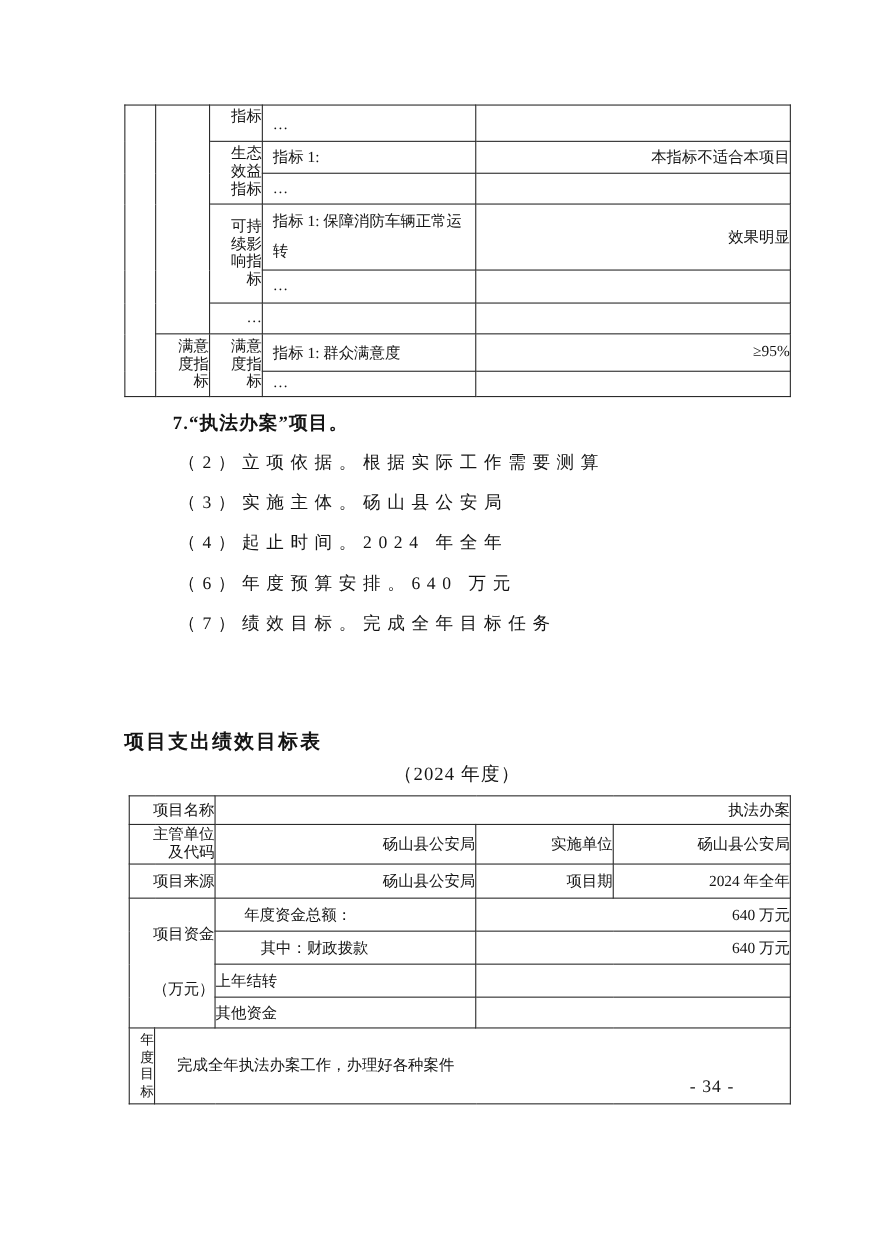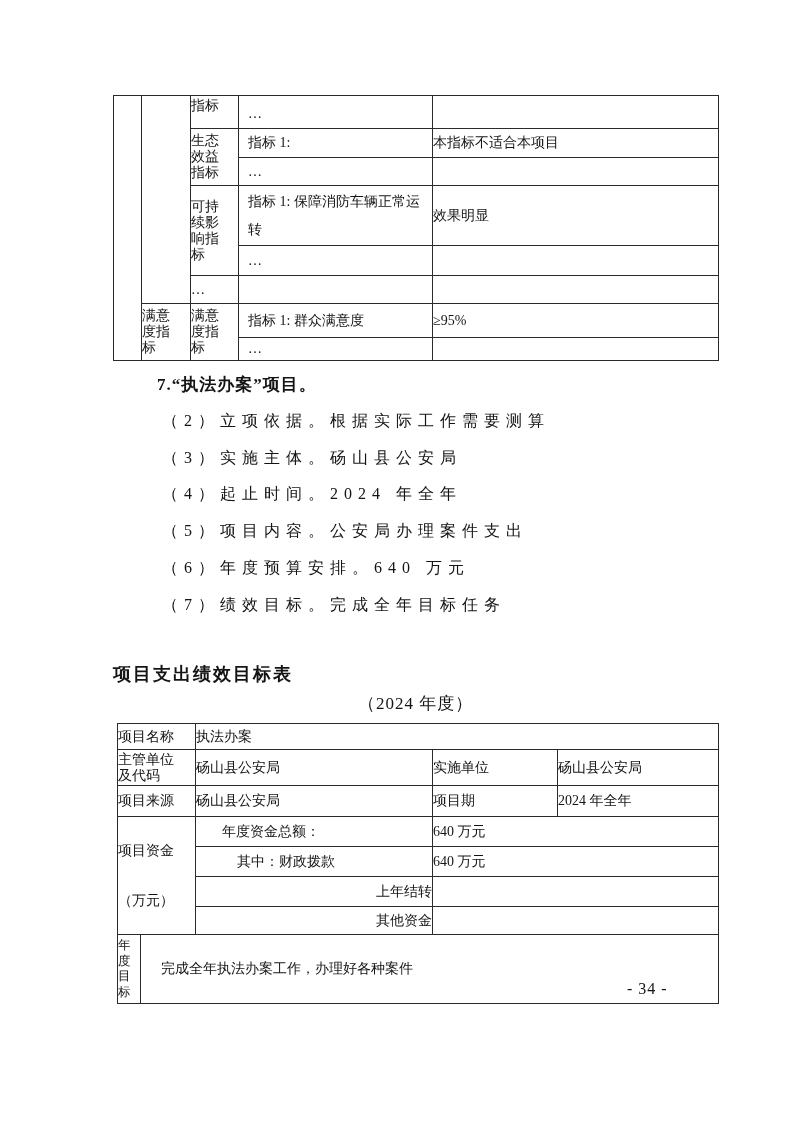--- a/index.html
+++ b/index.html
@@ -8,21 +8,21 @@
     width:793px; height:1122px; position:relative;
     font-family:"Liberation Serif","DejaVu Serif",serif;
     color:#141414;
   }
   .page { position:absolute; inset:0; background:#ffffff; }
 
   table { border-collapse:collapse; table-layout:fixed; position:absolute; }
   td {
     border:1px solid #2b2b2b;
     font-size:14px; color:#141414;
-    vertical-align:middle; text-align:left;
+    vertical-align:middle; text-align:right;
     padding:0; overflow:hidden;
   }
   .pre { white-space:pre-line; line-height:16px; }
 
   
   .ind-table { left:113px; top:95px; width:605px; }
   .ind-table td.ind { text-align:left; padding-left:9px; }
   .ind-table td.cut-cat { vertical-align:top; padding-top:1px; }
   .ind-table td.dots-low { vertical-align:bottom; padding-bottom:6px; }
   .ind-table td.wrap2 { line-height:28px; }
@@ -43,21 +43,21 @@
   .tbl-subtitle {
     position:absolute; left:113px; top:696px; width:605px;
     text-align:center; font-size:17px; letter-spacing:1px; line-height:16px;
   }
 
   
   .goal-table { left:117px; top:723px; width:601px; }
   .goal-table td.sub { text-align:left; }
   .goal-table td.sub.p25 { padding-left:26px; }
   .goal-table td.sub.p40 { padding-left:41px; }
-  .goal-table td.sub.ctr { text-align:right; }
+  .goal-table td.sub.ctr { text-align:left; }
   .goal-table td.funds-label { white-space:pre-line; line-height:25px; }
   .goal-table td.goal-label { white-space:pre-line; font-size:12.5px; line-height:15.5px; }
   .goal-table td.goal-text { text-align:left; padding-left:20px; }
 
   .page-number {
     position:absolute; left:627px; top:980px;
     font-size:16px; letter-spacing:1px;
   }
 </style>
 </head>
@@ -124,21 +124,20 @@
       <td></td>
     </tr>
   </tbody>
     </table>
 
   <div class="heading">7.“执法办案”项目。</div>
   <div class="items">
     <div class="item">（2）立项依据。根据实际工作需要测算</div>
     <div class="item">（3）实施主体。砀山县公安局</div>
     <div class="item">（4）起止时间。2024 年全年</div>
-    <div class="item">（5）项目内容。公安局办理案件支出</div>
     <div class="item">（6）年度预算安排。640 万元</div>
     <div class="item">（7）绩效目标。完成全年目标任务</div>
   </div>
 
   <div class="tbl-title">项目支出绩效目标表</div>
   <div class="tbl-subtitle">（2024 年度）</div>
 
   <table class="goal-table">
     <colgroup>
       <col style="width:23px">

